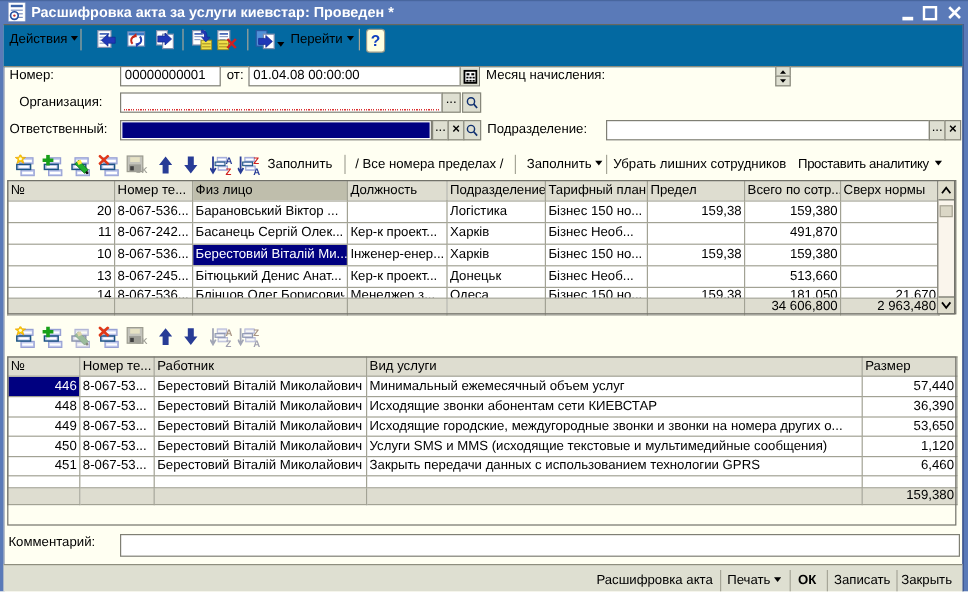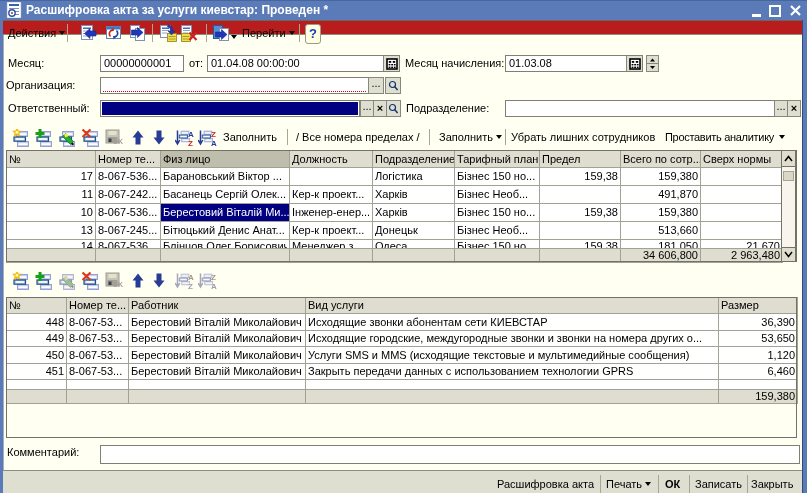--- a/index.html
+++ b/index.html
@@ -12,21 +12,21 @@
 }
 .abs { position:absolute; }
 
 #title { left:0; top:0; width:807px; height:20px; background:#5a7ab8; }
 #title .txt { position:absolute; left:26px; top:3px; color:#fff; font-size:12px; font-weight:bold; white-space:nowrap; }
 
 #bl { left:0; top:20px; width:3px; height:473px; background:#5a7ab8; }
 #br { left:802px; top:20px; width:5px; height:473px; background:#5a7ab8; }
 #brl { left:802px; top:20px; width:1px; height:473px; background:#33487c; }
 
-#tb1 { left:3px; top:20px; width:799px; height:15px; background:#b91c1c; border-top:1px solid #68685f; border-bottom:1px solid #8e8e7e; }
+#tb1 { left:3px; top:20px; width:799px; height:36px; background:#0369a1; border-top:1px solid #68685f; border-bottom:1px solid #8e8e7e; }
 .sep { position:absolute; top:3px; width:1px; height:18px; background:#a6a698; }
 .tbtxt { position:absolute; top:6px; white-space:nowrap; }
 .dArr { display:inline-block; width:0; height:0; border-left:3px solid transparent; border-right:3px solid transparent; border-top:4px solid #000; vertical-align:2px; }
 
 .lbl { position:absolute; white-space:nowrap; }
 .inp { position:absolute; background:#fff; border:1px solid #7f7f74; }
 .fbtn { position:absolute; background:#dedfd1; border:1px solid #87877b; text-align:center; }
 .calbtn { position:absolute; right:0; top:0; width:16px; height:15px; background:#dedfd1; border-left:1px solid #87877b; }
 
 table.grid { border-collapse:collapse; table-layout:fixed; width:100%; background:#fff; }
@@ -114,66 +114,51 @@
       <rect x="1.5" y="1.5" width="9" height="13" fill="#5090d8" stroke="#2858a0"></rect>
       <rect x="7.5" y="4.5" width="9" height="12" fill="#fff" stroke="#8090b0"></rect>
       <path d="M3.5 10.5 L9 5.5 L9 8 L15 8 L15 13 L9 13 L9 15.5 Z" fill="#2038b8" stroke="#102890" stroke-width="0.6" transform="translate(18.5 0) scale(-1 1)"></path>
     </svg>
     <div class="abs" style="left:228px;top:14px;width:0;height:0;border-left:3px solid transparent;border-right:3px solid transparent;border-top:4px solid #000"></div>
     <span class="tbtxt" style="left:239px">Перейти <span class="dArr"></span></span>
     <div class="sep" style="left:296px"></div>
     <div class="abs" style="left:302px;top:3px;width:16px;height:20px;background:#ffffe0;border:1px solid #9a9a8a;border-radius:3px;color:#1040c0;font-weight:bold;font-size:13px;text-align:center;line-height:18px">?</div>
   </div>
 
-  <span class="lbl" style="left:8px;top:57px">Месяц:</span>
+  <span class="lbl" style="left:8px;top:57px">Номер:</span>
   <div class="inp" style="left:100px;top:55px;width:84px;height:17px;line-height:15px;padding-left:3px">00000000001</div>
   <span class="lbl" style="left:189px;top:57px">от:</span>
   <div class="inp" style="left:207px;top:55px;width:193px;height:17px;line-height:15px;padding-left:3px">01.04.08 00:00:00
     <span class="calbtn">
         <svg width="12" height="12" style="display:block;margin:1.5px auto 0">
       <rect x="1" y="1" width="10" height="10" fill="#fff" stroke="#000" stroke-width="1.6"></rect>
       <rect x="2.8" y="3" width="2.4" height="1.8" fill="#000"></rect>
           <rect x="6.8" y="3" width="2.4" height="1.8" fill="#000"></rect>
       <rect x="2.6" y="6" width="1.8" height="1.4" fill="#000"></rect>
           <rect x="5.2" y="6" width="1.8" height="1.4" fill="#000"></rect>
           <rect x="7.8" y="6" width="1.8" height="1.4" fill="#000"></rect>
       <rect x="2.6" y="8.6" width="1.8" height="1.4" fill="#000"></rect>
           <rect x="5.2" y="8.6" width="1.8" height="1.4" fill="#000"></rect>
           <rect x="7.8" y="8.6" width="1.8" height="1.4" fill="#000"></rect>
     </svg>
       </span>
   </div>
   <span class="lbl" style="left:405px;top:57px">Месяц начисления:</span>
-  <div class="inp" style="left:505px;top:55px;width:138px;height:17px;line-height:15px;padding-left:3px">01.03.08
-    <span class="calbtn">
-        <svg width="12" height="12" style="display:block;margin:1.5px auto 0">
-      <rect x="1" y="1" width="10" height="10" fill="#fff" stroke="#000" stroke-width="1.6"></rect>
-      <rect x="2.8" y="3" width="2.4" height="1.8" fill="#000"></rect>
-          <rect x="6.8" y="3" width="2.4" height="1.8" fill="#000"></rect>
-      <rect x="2.6" y="6" width="1.8" height="1.4" fill="#000"></rect>
-          <rect x="5.2" y="6" width="1.8" height="1.4" fill="#000"></rect>
-          <rect x="7.8" y="6" width="1.8" height="1.4" fill="#000"></rect>
-      <rect x="2.6" y="8.6" width="1.8" height="1.4" fill="#000"></rect>
-          <rect x="5.2" y="8.6" width="1.8" height="1.4" fill="#000"></rect>
-          <rect x="7.8" y="8.6" width="1.8" height="1.4" fill="#000"></rect>
-    </svg>
-      </span>
-  </div>
   <div class="fbtn" style="left:646px;top:55px;width:13px;height:9px">
       <svg width="11" height="7" style="display:block;margin:0 auto">
         <path d="M5.5 2.5 L8 5.5 L3 5.5 Z" fill="#000"></path>
       </svg>
     </div>
   <div class="fbtn" style="left:646px;top:63px;width:13px;height:9px">
       <svg width="11" height="7" style="display:block;margin:0 auto">
         <path d="M5.5 5 L8 2 L3 2 Z" fill="#000"></path>
       </svg>
     </div>
 
-  <span class="lbl" style="left:6px;top:79px">Организация:</span>
+  <span class="lbl" style="left:16px;top:79px">Организация:</span>
   <div class="inp" style="left:100px;top:77px;width:269px;height:17px">
     <div class="abs" style="left:2px;bottom:1px;width:263px;height:1px;background-image:repeating-linear-gradient(to right,#d40000 0 1px,transparent 1px 2px)"></div>
   </div>
   <div class="fbtn" style="left:368px;top:77px;width:16px;height:17px;line-height:11px">...</div>
   <div class="fbtn" style="left:385px;top:77px;width:16px;height:17px">
     <svg width="11" height="12" style="margin-top:2px">
         <circle cx="4.5" cy="4.5" r="3" fill="none" stroke="#103070" stroke-width="1.2"></circle>
         <path d="M6.8 6.8 L9.6 10" stroke="#103070" stroke-width="1.4"></path>
       </svg>
   </div>
@@ -306,21 +291,21 @@
           <td class="h">Номер те...</td>
           <td class="hs">Физ лицо</td>
           <td class="h">Должность</td>
           <td class="h">Подразделение</td>
           <td class="h">Тарифный план</td>
           <td class="h">Предел</td>
           <td class="h" style="padding:0 0 0 2px">Всего по сотр...</td>
           <td class="h">Сверх нормы</td>
         </tr>
     <tr style="height:18px">
-          <td class="r">17</td>
+          <td class="r">20</td>
           <td>8-067-536...</td>
           <td>Барановський Віктор ...</td>
           <td></td>
           <td>Логістика</td>
           <td>Бізнес 150 но...</td>
           <td class="r">159,38</td>
           <td class="r">159,380</td>
           <td></td>
         </tr>
     <tr style="height:18px">
@@ -467,20 +452,27 @@
       </colgroup>
     <tbody>
         <tr style="height:16px">
           <td class="h">№</td>
           <td class="h">Номер те...</td>
           <td class="h">Работник</td>
           <td class="h">Вид услуги</td>
           <td class="h">Размер</td>
         </tr>
     <tr style="height:17px">
+          <td class="r sel">446</td>
+          <td>8-067-53...</td>
+          <td>Берестовий Віталій Миколайович</td>
+          <td>Минимальный ежемесячный объем услуг</td>
+          <td class="r">57,440</td>
+        </tr>
+    <tr style="height:17px">
           <td class="r">448</td>
           <td>8-067-53...</td>
           <td>Берестовий Віталій Миколайович</td>
           <td>Исходящие звонки абонентам сети КИЕВСТАР</td>
           <td class="r">36,390</td>
         </tr>
     <tr style="height:16px">
           <td class="r">449</td>
           <td>8-067-53...</td>
           <td>Берестовий Віталій Миколайович</td>

